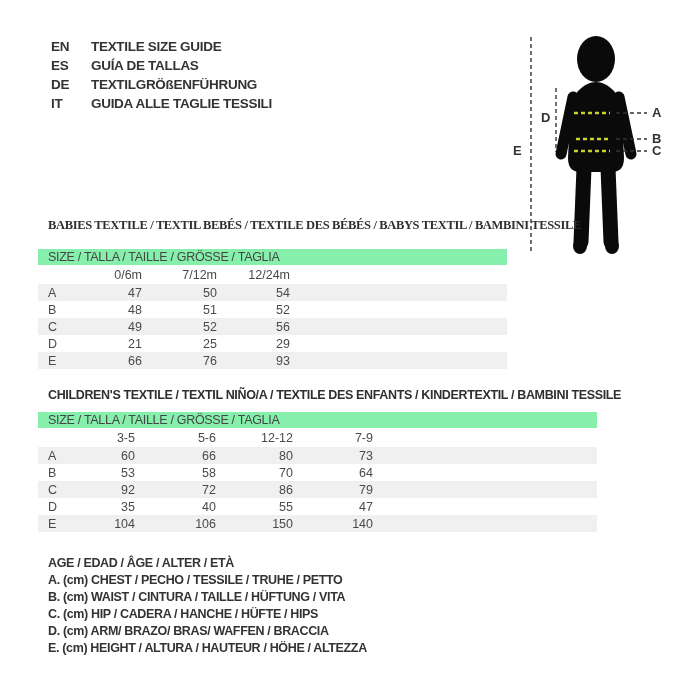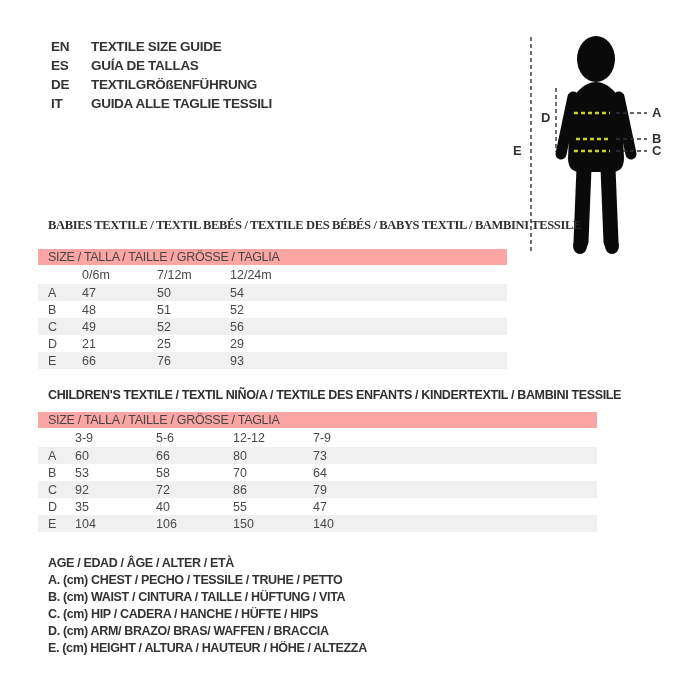--- a/index.html
+++ b/index.html
@@ -23,28 +23,28 @@
   
   .section-title { position:absolute; left:48px; font-size:12.5px; font-weight:bold;
     letter-spacing:-0.35px; color:#2f2f2f; white-space:nowrap; }
   .title-babies { top:218px;font-family:Liberation Serif, serif; }
   .title-children { top:388px; }
 
   
   .size-table { position:absolute; left:38px; }
   .tbl-babies { top:249px; width:469px; }
   .tbl-children { top:412px; width:559px; }
-  .table-bar { height:16px; background:#fca5a5; display:flex; align-items:center;
+  .table-bar { height:16px; background:#86efac; display:flex; align-items:center;
     padding-left:10px; font-size:12.5px; letter-spacing:-0.3px; color:#454545; }
   .col-heads { position:relative; height:19px; }
   .t-row { position:relative; height:17px; }
   .t-row.alt { background:#f0f0f0; }
   .row-label { position:absolute; left:10px; top:50%; transform:translateY(-50%);
     font-size:12.5px; color:#4a4a4a; }
-  .cell { position:absolute; width:60px; text-align:left; top:50%; transform:translateY(-50%);
+  .cell { position:absolute; width:60px; text-align:right; top:50%; transform:translateY(-50%);
     font-size:12.5px; color:#4a4a4a; }
   .tbl-babies .c0 { left:44px; } .tbl-babies .c1 { left:119px; } .tbl-babies .c2 { left:192px; }
   .tbl-children .c0 { left:37px; } .tbl-children .c1 { left:118px; }
   .tbl-children .c2 { left:195px; } .tbl-children .c3 { left:275px; }
 
   
   .legend { position:absolute; left:48px; top:554px; }
   .legend-line { height:17px; font-size:12.5px; font-weight:bold; letter-spacing:-0.35px;
     color:#333; white-space:nowrap; display:flex; align-items:center; }
 </style>
@@ -147,21 +147,21 @@
       <span class="cell c1">76</span>
       <span class="cell c2">93</span>
     </div>
   </div>
 
   <div class="section-title title-children">CHILDREN'S TEXTILE / TEXTIL NIÑO/A / TEXTILE DES ENFANTS / KINDERTEXTIL / BAMBINI TESSILE</div>
 
   <div class="size-table tbl-children">
     <div class="table-bar">SIZE / TALLA / TAILLE / GRÖSSE / TAGLIA</div>
     <div class="col-heads">
-      <span class="cell c0">3-9</span>
+      <span class="cell c0">3-5</span>
       <span class="cell c1">5-6</span>
       <span class="cell c2">12-12</span>
       <span class="cell c3">7-9</span>
     </div>
     <div class="t-row alt">
       <span class="row-label">A</span>
       <span class="cell c0">60</span>
       <span class="cell c1">66</span>
       <span class="cell c2">80</span>
       <span class="cell c3">73</span>

